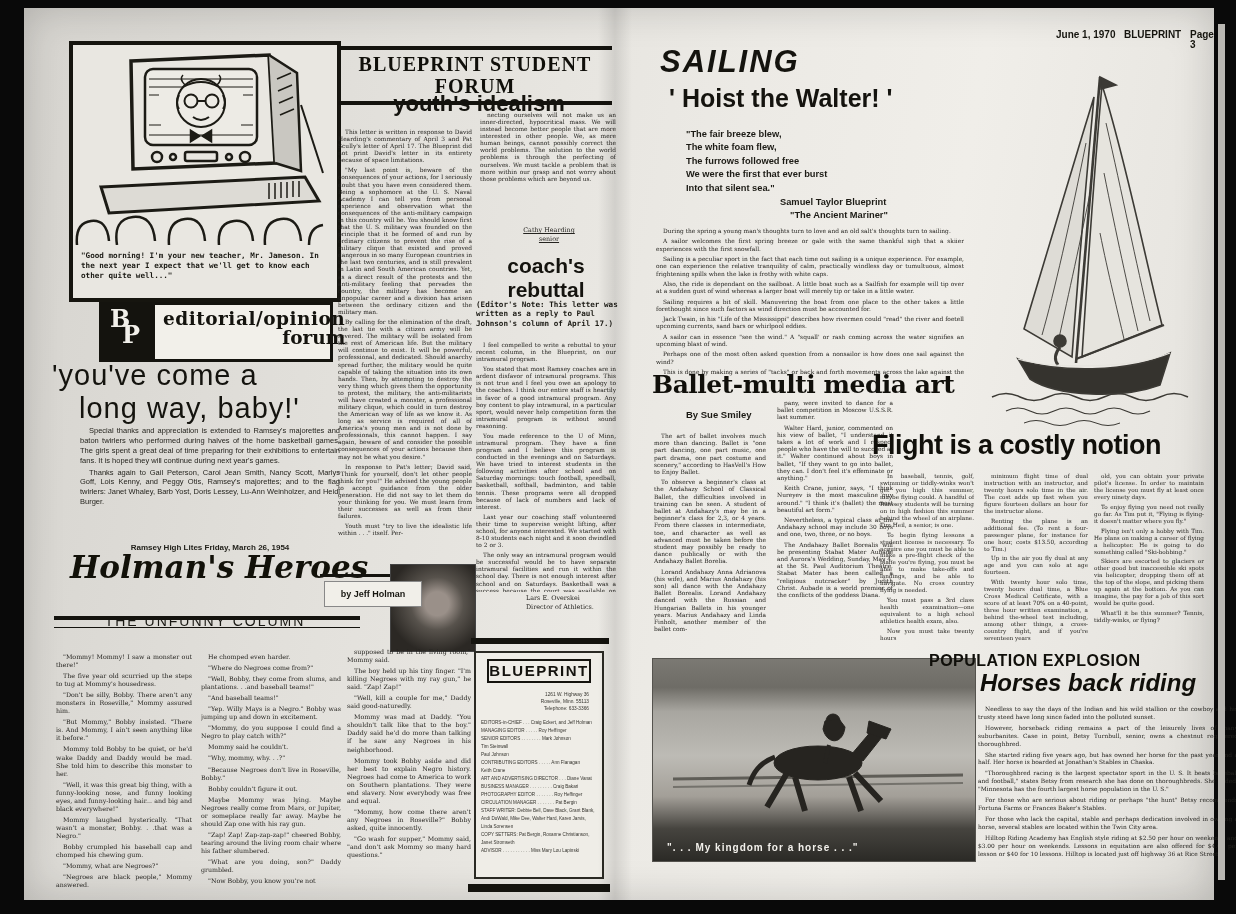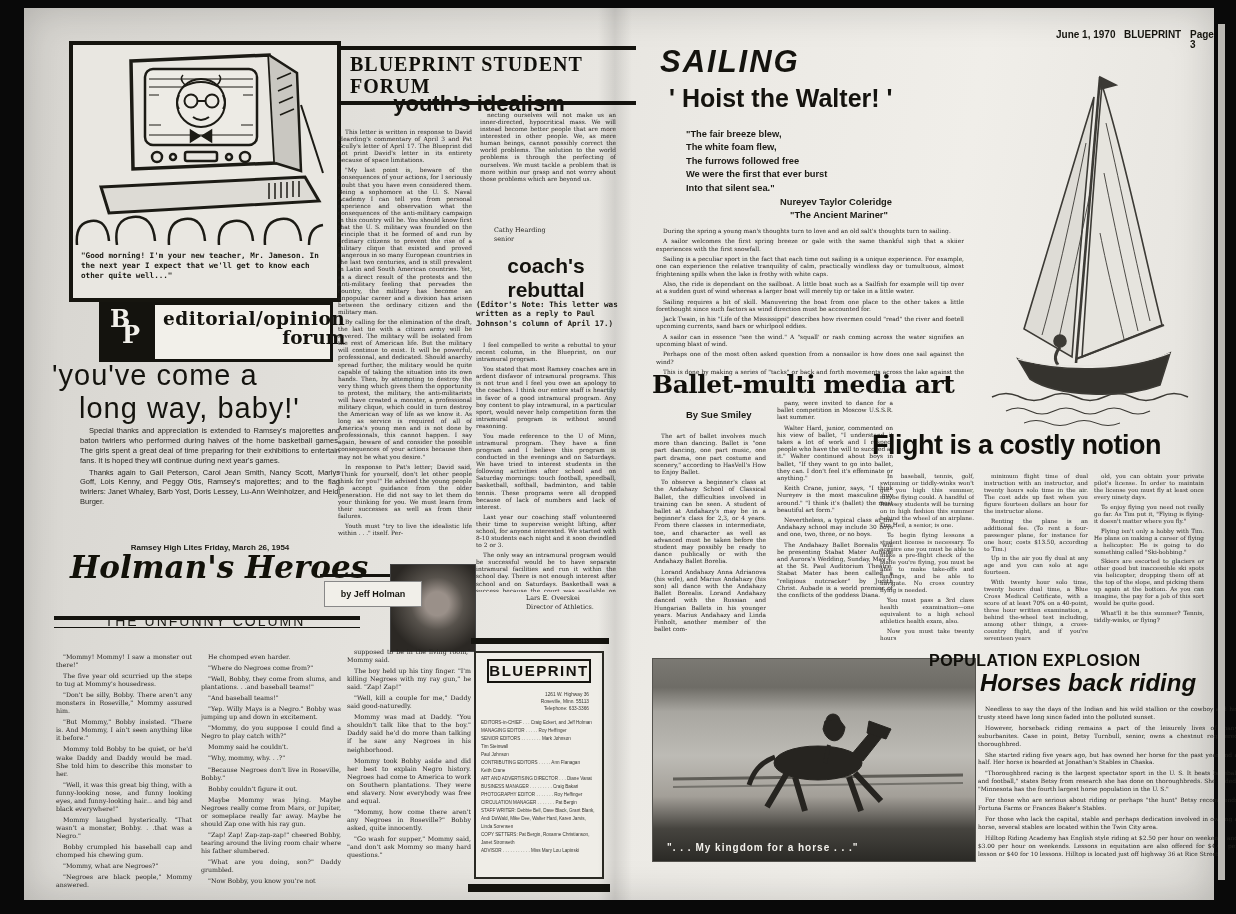--- a/index.html
+++ b/index.html
@@ -46,26 +46,26 @@
      radial-gradient(circle at 55% 45%,#9a9089 0 18%,#57524c 40%,#2b2824 75%);
      border:1px solid #444;}
   #holman-byline{left:300px;top:573px;width:96px;height:24px;background:#f1efe9;border:1px solid #888;
      font:bold 9px/24px "Liberation Sans",sans-serif;text-align:center;color:#16150f;}
   
   .mcol{top:645px;height:242px;font-size:6.3px;line-height:1.28;}
   #mcol1{left:32px;width:136px;}
   #mcol2{left:177px;width:140px;}
   #mcol3{left:323px;width:124px;top:640px;}
   
-  #sf-banner{left:314px;top:38px;width:274px;border-top:4px solid #14130e;border-bottom:4px solid #14130e;padding:3px 12px 4px;
-     font:bold 20px/1.1 "Liberation Serif",serif;letter-spacing:1px;color:#100f0a;}
+  #sf-banner{left:314px;top:38px;width:274px;border-top:4px solid #14130e;border-bottom:4px solid #14130e;padding:3px 0 4px;
+     text-align:center;font:bold 20px/1.1 "Liberation Serif",serif;letter-spacing:1px;color:#100f0a;}
   #yi-head{left:330px;top:85px;width:250px;text-align:center;font:bold 22px/1 "Liberation Sans",sans-serif;color:#14130e;}
   #yi-col1{left:314px;top:121px;width:134px;height:438px;font-size:5.9px;line-height:1.2;}
   #yi-col2{left:456px;top:104px;width:136px;height:112px;font-size:5.9px;line-height:1.2;}
-  #yi-sig{left:470px;top:218px;width:110px;font:6.4px/1.4 "DejaVu Serif",serif;color:#24231f;}
+  #yi-sig{left:470px;top:218px;width:110px;font:6.4px/1.4 "DejaVu Serif",serif;color:#24231f;text-align:center;text-decoration:underline;}
   #cr-head{left:452px;top:246px;width:140px;text-align:center;font:bold 21px/1.15 "Liberation Sans",sans-serif;color:#14130e;}
   #cr-note{left:452px;top:292px;width:142px;font:bold 7.6px/1.25 "DejaVu Sans Mono",monospace;color:#1b1a14;}
   #cr-body{left:452px;top:334px;width:140px;height:250px;font-size:5.9px;line-height:1.2;}
   #cr-sig{left:502px;top:586px;width:95px;font:6.4px/1.35 "DejaVu Serif",serif;color:#24231f;}
   
   #mast-bar-top{left:447px;top:630px;width:138px;height:6px;background:#14130e;}
   #masthead{left:450px;top:643px;width:130px;height:228px;border:2px solid #2a2923;background:#efede7;padding:6px 5px 0 5px;box-sizing:border-box;}
   #mast-logo{border:2px solid #14130e;margin:0 6px;text-align:center;font:bold 15px/20px "Liberation Sans",sans-serif;letter-spacing:1.5px;color:#14130e;}
   #mast-addr{margin-top:8px;text-align:right;font:4.8px/1.5 "Liberation Sans",sans-serif;color:#36352f;padding-right:8px;}
   #mast-staff{margin-top:6px;font:4.6px/1.75 "Liberation Sans",sans-serif;color:#36352f;}
@@ -282,21 +282,21 @@
   <div id="sail-kicker" class="abs">SAILING</div>
   <div id="sail-head" class="abs">' Hoist the Walter! '</div>
   <div id="sail-poem" class="abs">
       <p style="margin:0">"The fair breeze blew,</p>
       <p style="margin:0">The white foam flew,</p>
       <p style="margin:0">The furrows followed free</p>
       <p style="margin:0">We were the first that ever burst</p>
       <p style="margin:0">Into that silent sea."</p>
     </div>
   <div id="sail-attr" class="abs">
-    <div>Nureyev Taylor Coleridge</div>
+    <div>Samuel Taylor Blueprint</div>
     <div style="padding-left:10px">"The Ancient Mariner"</div>
   </div>
   <div id="sail-body" class="abs serifcol">
       <p>During the spring a young man's thoughts turn to love and an old salt's thoughts turn to sailing.</p>
       <p>A sailor welcomes the first spring breeze or gale with the same thankful sigh that a skiier experiences with the first snowfall.</p>
       <p>Sailing is a peculiar sport in the fact that each time out sailing is a unique experience. For example, one can experience the relative tranquility of calm, practically windless day or tumultuous, almost frightening spills when the lake is frothy with white caps.</p>
       <p>Also, the ride is dependant on the sailboat. A little boat such as a Sailfish for example will tip over at a sudden gust of wind whereas a larger boat will merely tip or take in a little water.</p>
       <p>Sailing requires a bit of skill. Manuvering the boat from one place to the other takes a little forethought since such factors as wind direction must be accounted for.</p>
       <p>Jack Twain, in his "Life of the Mississippi" describes how rivermen could "read" the river and foetell upcoming currents, sand bars or whirlpool eddies.</p>
       <p>A sailor can in essence "see the wind." A "squall' or rash coming across the water signifies an upcoming blast of wind.</p>

